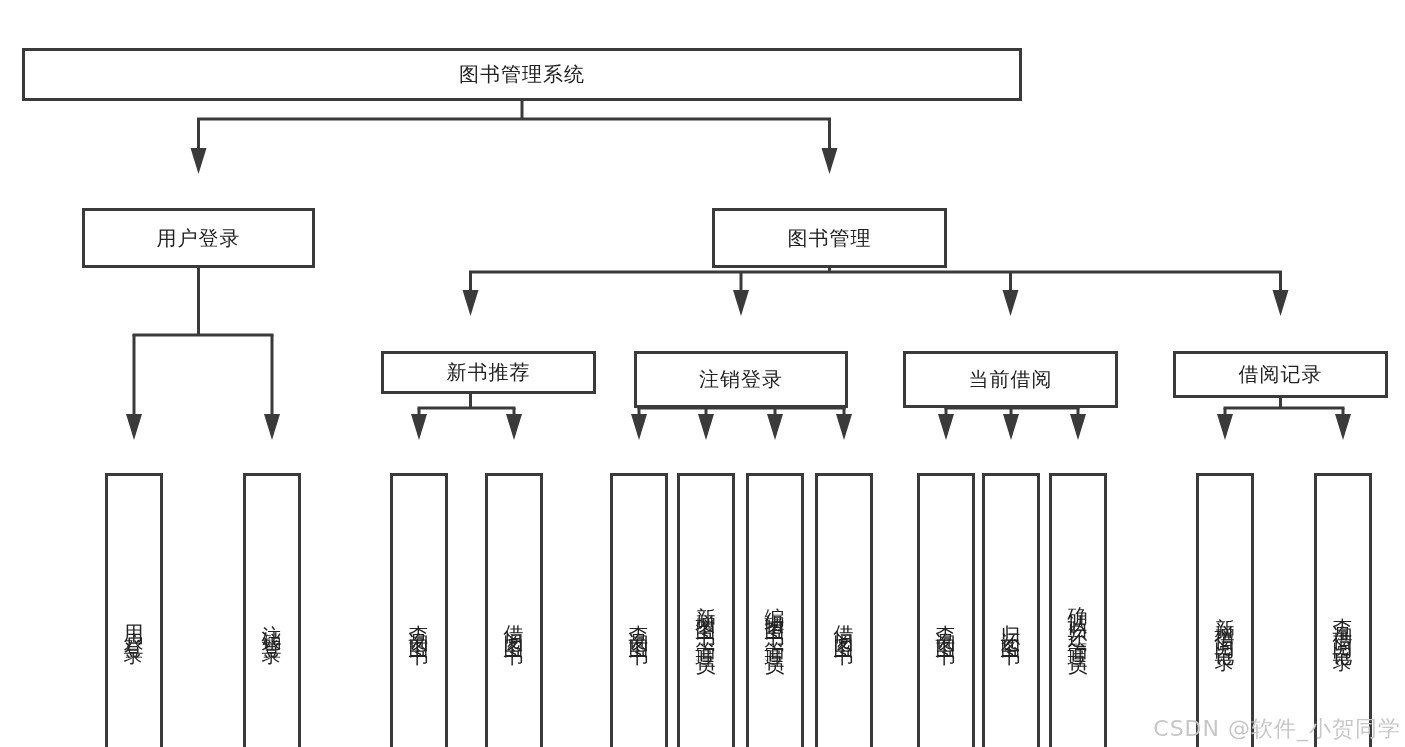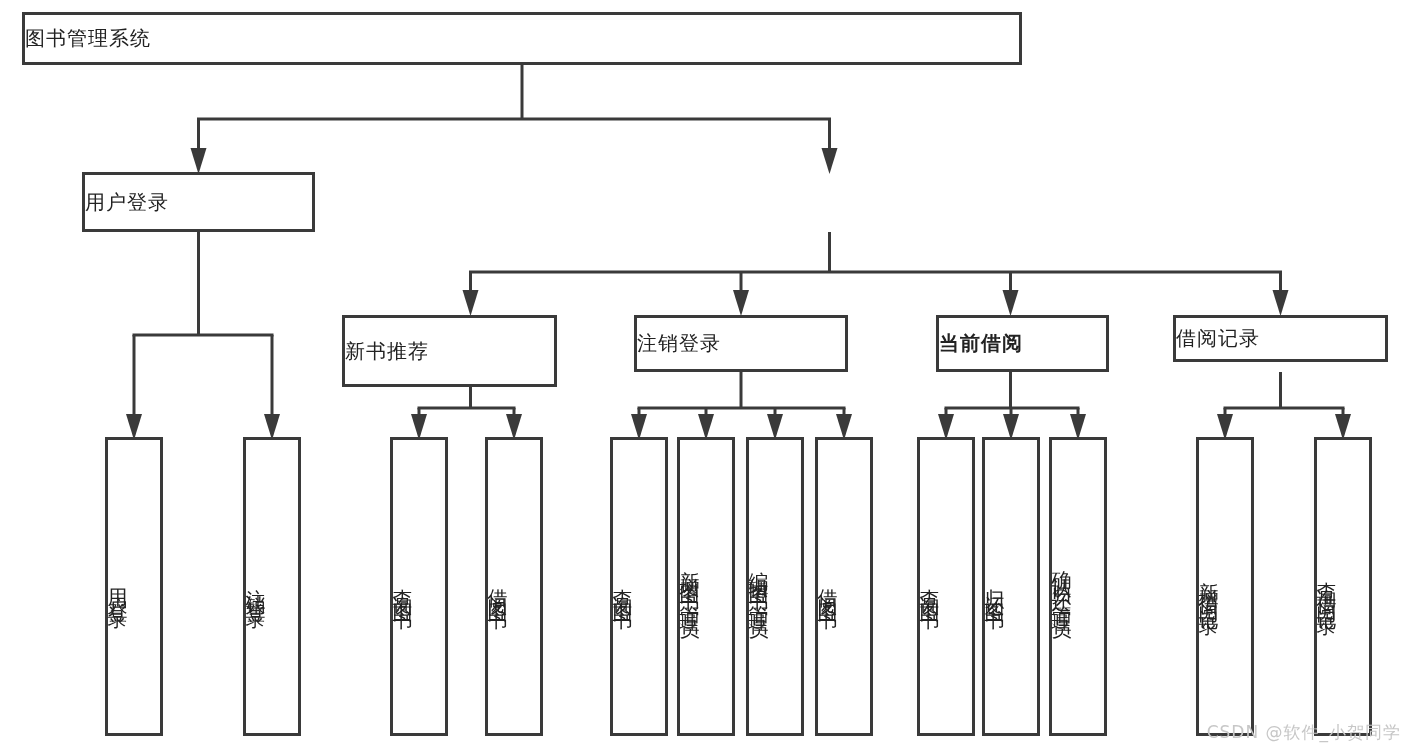--- a/index.html
+++ b/index.html
@@ -16,40 +16,41 @@
     left: 0; top: 0;
     width: 1405px; height: 747px;
   }
   .node {
     position: absolute;
     box-sizing: border-box;
     border: 3px solid #3a3a3a;
     background: #ffffff;
     display: flex;
     align-items: center;
-    justify-content: flex-start;
+    justify-content: center;
     color: #222222;
+    margin-top: 36px;
   }
   .h-label {
     font-size: 20px;
     letter-spacing: 1px;
     white-space: nowrap;
   }
   .v-label {
     writing-mode: vertical-rl;
     text-orientation: mixed;
     font-size: 20px;
     letter-spacing: 7px;
     line-height: 1;
   }
   .watermark {
     position: absolute;
     right: 4px;
     bottom: 3px;
-    font-size: 17px;
+    font-size: 22px;
     color: #c7c7c7;
     letter-spacing: 1px;
     white-space: nowrap;
   }
 </style>
 </head>
 <body>
 
 <div class="canvas">
 
@@ -129,28 +130,31 @@
     </g>
   </svg>
 
   <div class="node" style="left:22px; top:12px; width:1000px; height:53px;">
     <span class="h-label">图书管理系统</span>
   </div>
 
   <div class="node" style="left:82px; top:172px; width:233px; height:60px;">
     <span class="h-label">用户登录</span>
   </div>
-
-  <div class="node" style="left:342px; top:315px; width:215px; height:72px;">
+  <div class="node" style="left:712px; top:172px; width:235px; height:60px;">
+    <span class="h-label">图书管理</span>
+  </div>
+
+  <div class="node" style="left:381px; top:315px; width:215px; height:43px;">
     <span class="h-label">新书推荐</span>
   </div>
   <div class="node" style="left:634px; top:315px; width:214px; height:57px;">
     <span class="h-label">注销登录</span>
   </div>
-  <div class="node" style="left:936px; top:315px; width:173px; height:57px;font-weight:bold;">
+  <div class="node" style="left:903px; top:315px; width:215px; height:57px;">
     <span class="h-label">当前借阅</span>
   </div>
   <div class="node" style="left:1173px; top:315px; width:215px; height:47px;">
     <span class="h-label">借阅记录</span>
   </div>
 
   <div class="node" style="left:105px; top:437px; width:58px; height:299px;">
     <span class="v-label">用户登录</span>
   </div>
   <div class="node" style="left:243px; top:437px; width:58px; height:299px;">

